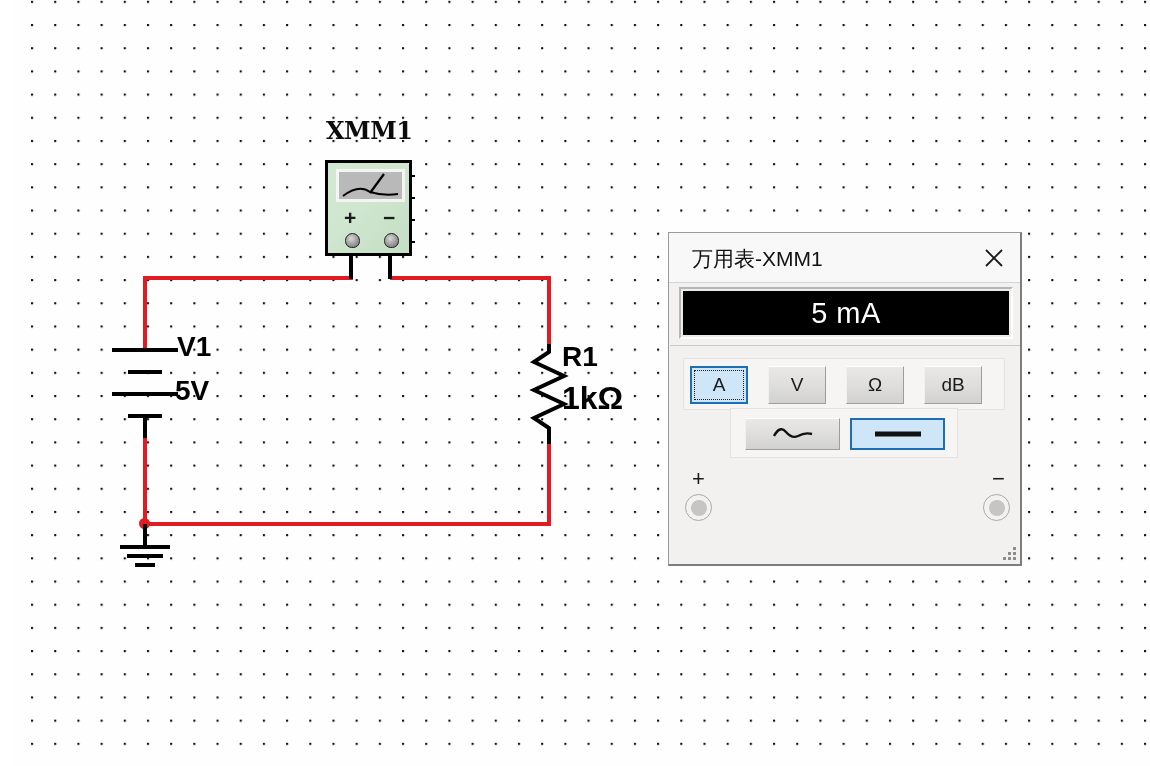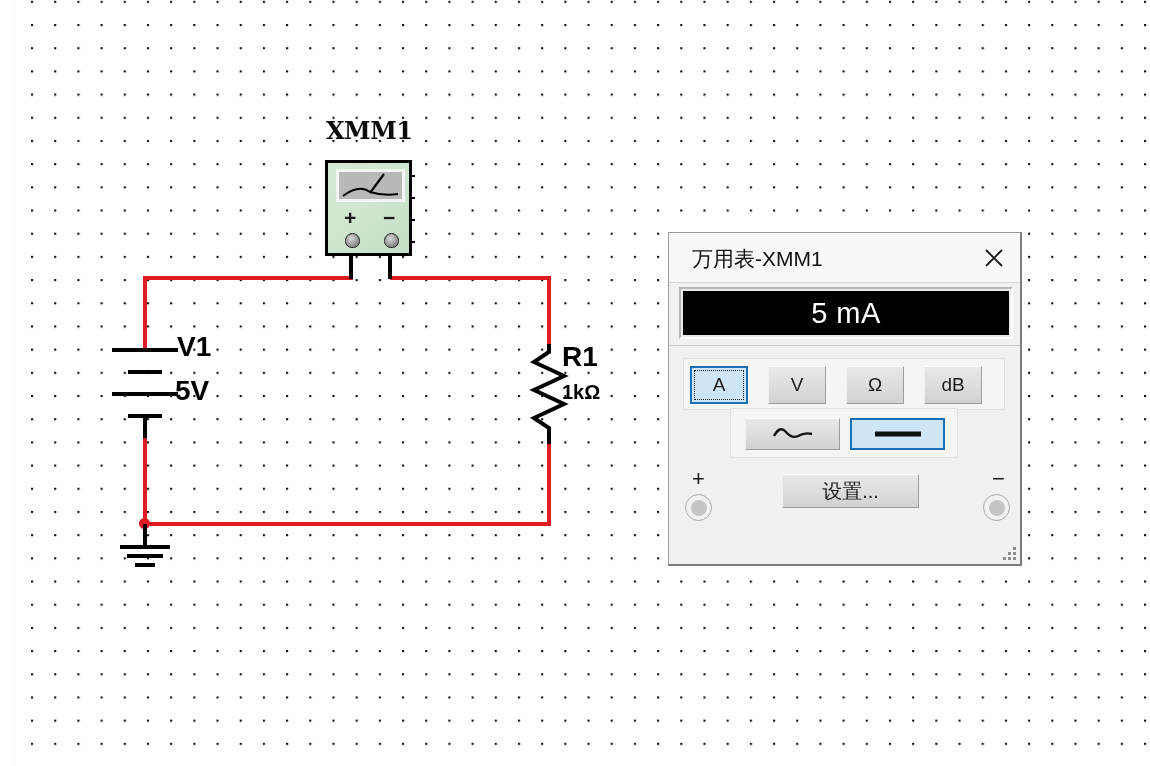--- a/index.html
+++ b/index.html
@@ -338,21 +338,21 @@
 
   <div class="lead" style="left:131px; top:524px; width:4px; height:22px;"></div>
   <div class="gnd-bar" style="left:108px; top:545px; width:50px;"></div>
   <div class="gnd-bar" style="left:115px; top:554px; width:36px;"></div>
   <div class="gnd-bar" style="left:123px; top:563px; width:20px;"></div>
 
   <svg style="position:absolute; left:512px; top:344px;" width="50" height="100" viewBox="0 0 50 100">
     <path d="M25 0 L25 8 L10 18 L40 32 L10 46 L40 60 L10 74 L25 84 L25 100" stroke="#000" stroke-width="4" fill="none" stroke-linejoin="miter"></path>
   </svg>
   <div class="comp-label" style="left:550px; top:342px; font-size:28px;">R1</div>
-  <div class="comp-label" style="left:550px; top:382px; font-size:20px;">1kΩ</div>
+  <div class="comp-label" style="left:550px; top:382px; font-size:32px;">1kΩ</div>
 </div>
 
 <div id="mm-window">
 
   <div id="mm-titlebar">
     <div id="mm-title">万用表-XMM1</div>
     <div id="mm-close">
       <svg width="32" height="32" viewBox="0 0 32 32">
         <path d="M8 8 L24 24 M24 8 L8 24" stroke="#1a1a1a" stroke-width="1.8" fill="none"></path>
       </svg>
@@ -393,23 +393,20 @@
       </div>
       <div class="btn wave-btn selected" style="left:119px;">
         <span>
           <svg width="50" height="10" viewBox="0 0 50 10">
             <path d="M2 5 L48 5" stroke="#111" stroke-width="5" fill="none"></path>
           </svg>
         </span>
       </div>
     </div>
 
-    <div id="settings-btn" class="btn">
-      <span>设置...</span>
-    </div>
 
     <div class="term-sign" style="left:22px; top:122px;">+</div>
     <div class="terminal" style="left:15px; top:148px;">
       <span class="inner"></span>
     </div>
 
     <div class="term-sign" style="left:322px; top:122px;">−</div>
     <div class="terminal" style="left:313px; top:148px;">
       <span class="inner"></span>
     </div>

